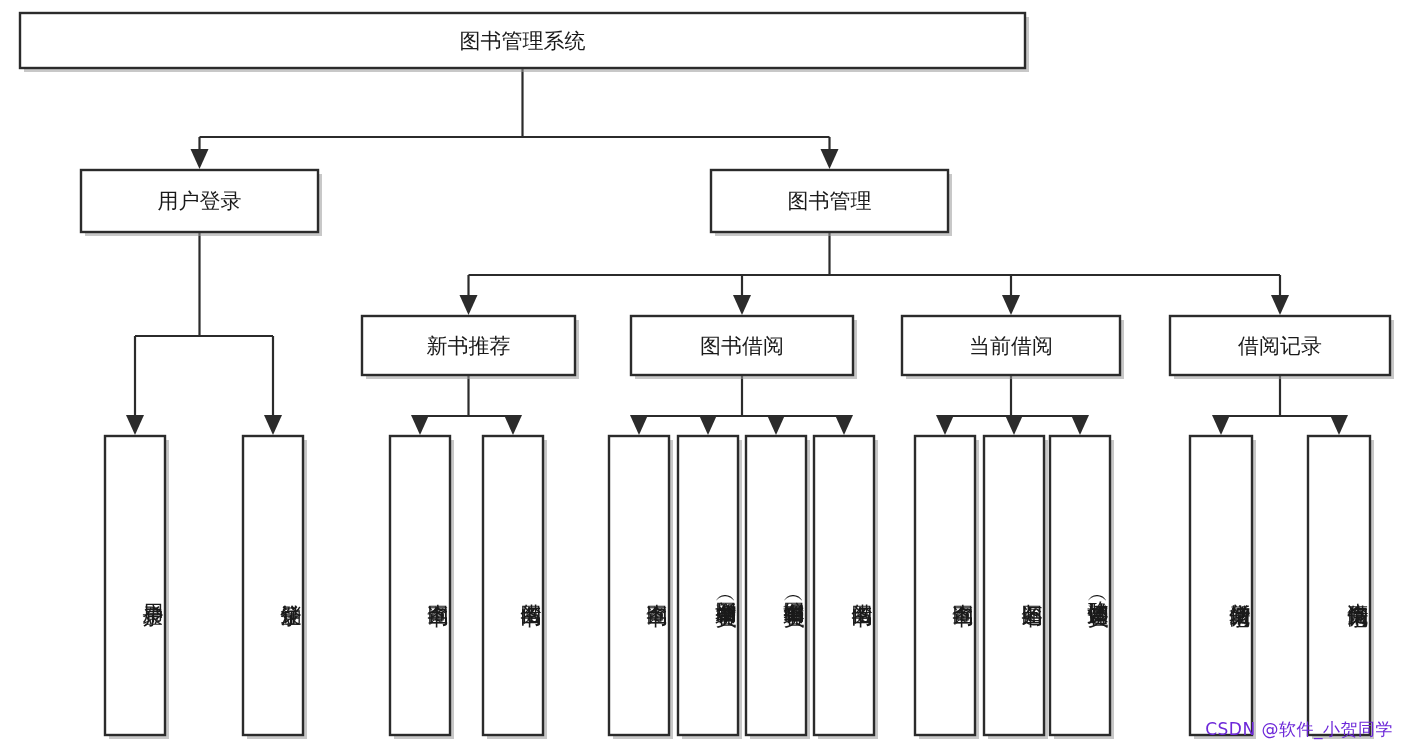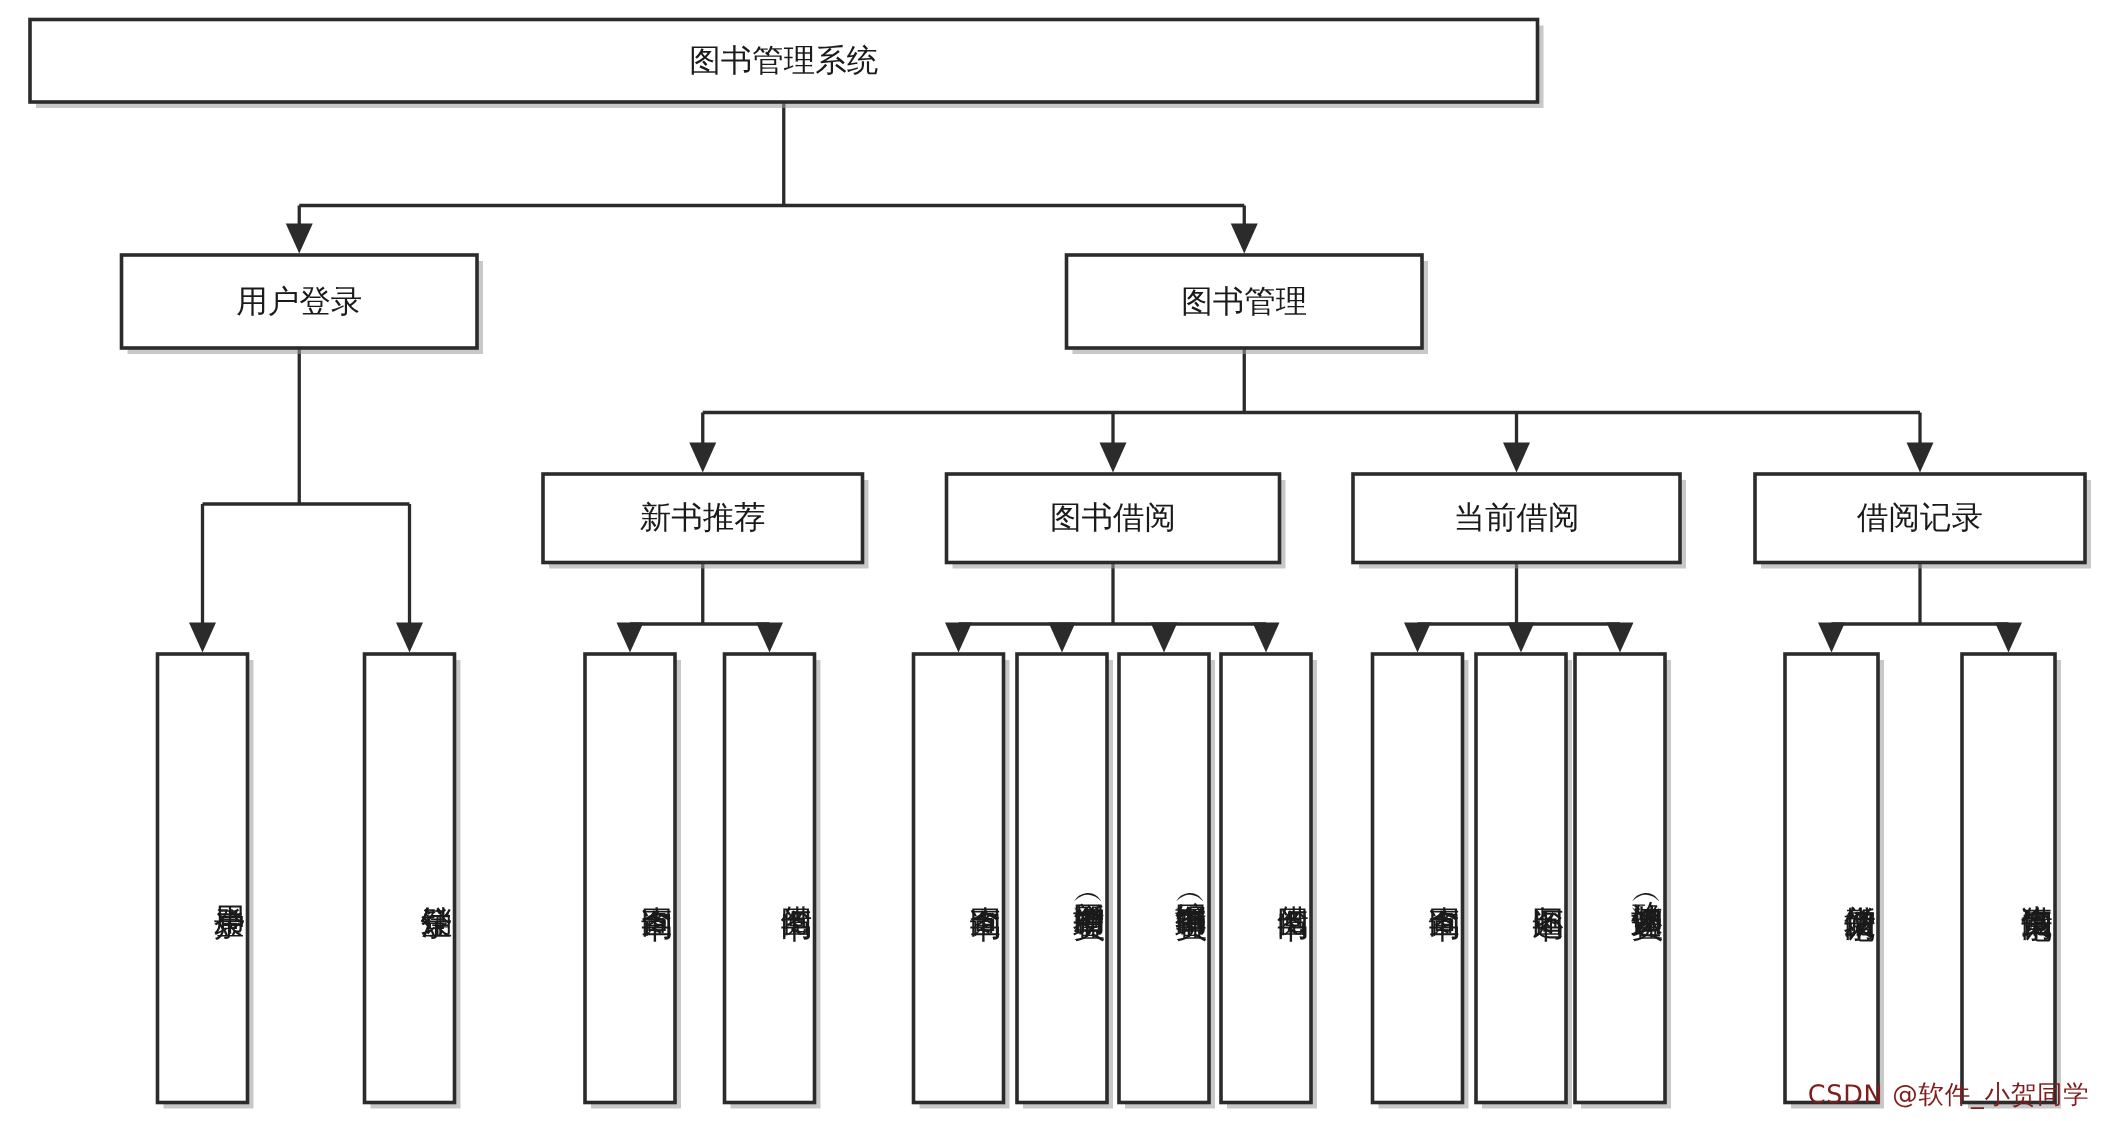--- a/index.html
+++ b/index.html
@@ -61,21 +61,21 @@
     color: #1a1a1a;
     letter-spacing: 1px;
     white-space: nowrap;
     pointer-events: none;
   }
   .watermark {
     position: absolute;
     right: 12px;
     bottom: 6px;
     font-size: 17px;
-    color: #7f1d1d;
+    color: #6d28d9;
     letter-spacing: 0.5px;
     white-space: nowrap;
   }
 </style>
 </head>
 <body>
 
 <div id="diagram-root">
 
   <svg class="flow" viewBox="0 0 1405 747">

